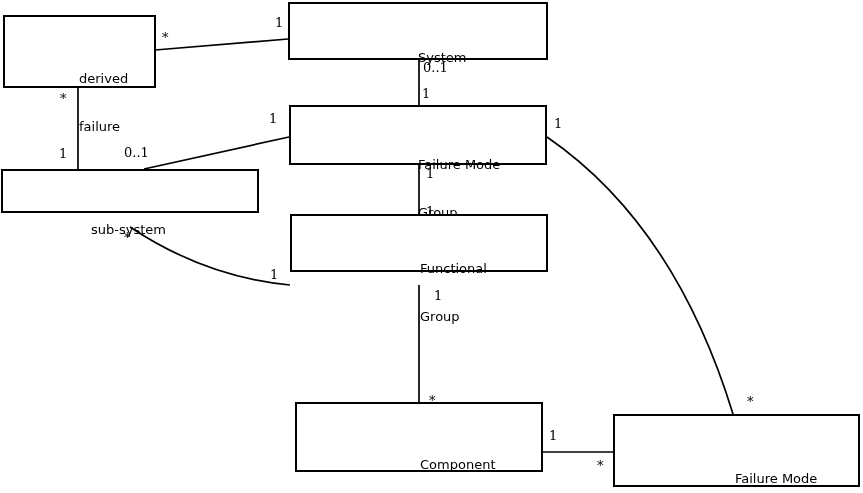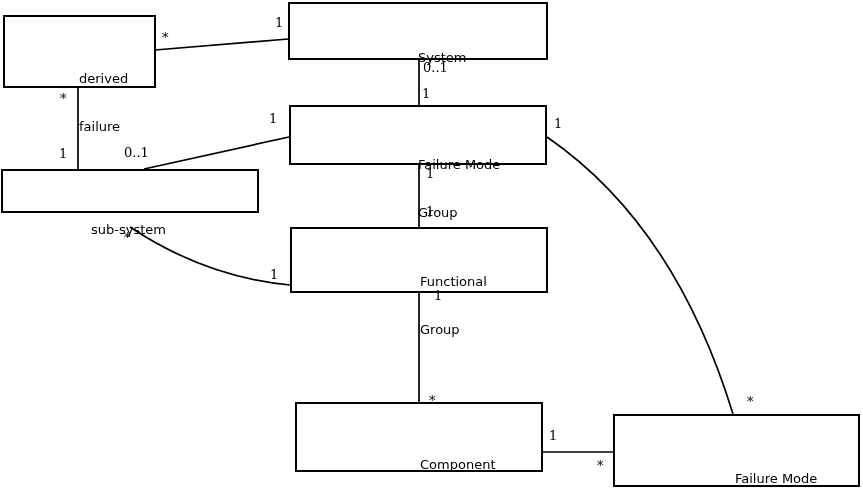--- a/index.html
+++ b/index.html
@@ -81,21 +81,21 @@
       <div>Group</div>
     </div>
   </div>
 
   <div class="entity" style="left:1px; top:169px; width:258px; height:44px;">
     <div class="label" style="left:88px; top:19px;">
       <div>sub-system</div>
     </div>
   </div>
 
-  <div class="entity" style="left:290px; top:227px; width:258px; height:66px;">
+  <div class="entity" style="left:290px; top:214px; width:258px; height:58px;">
     <div class="label" style="left:128px; top:13px;">
       <div>Functional</div>
       <div>Group</div>
     </div>
   </div>
 
   <div class="entity" style="left:295px; top:402px; width:248px; height:70px;">
     <div class="label" style="left:123px; top:21px;">
       <div>Component</div>
     </div>

